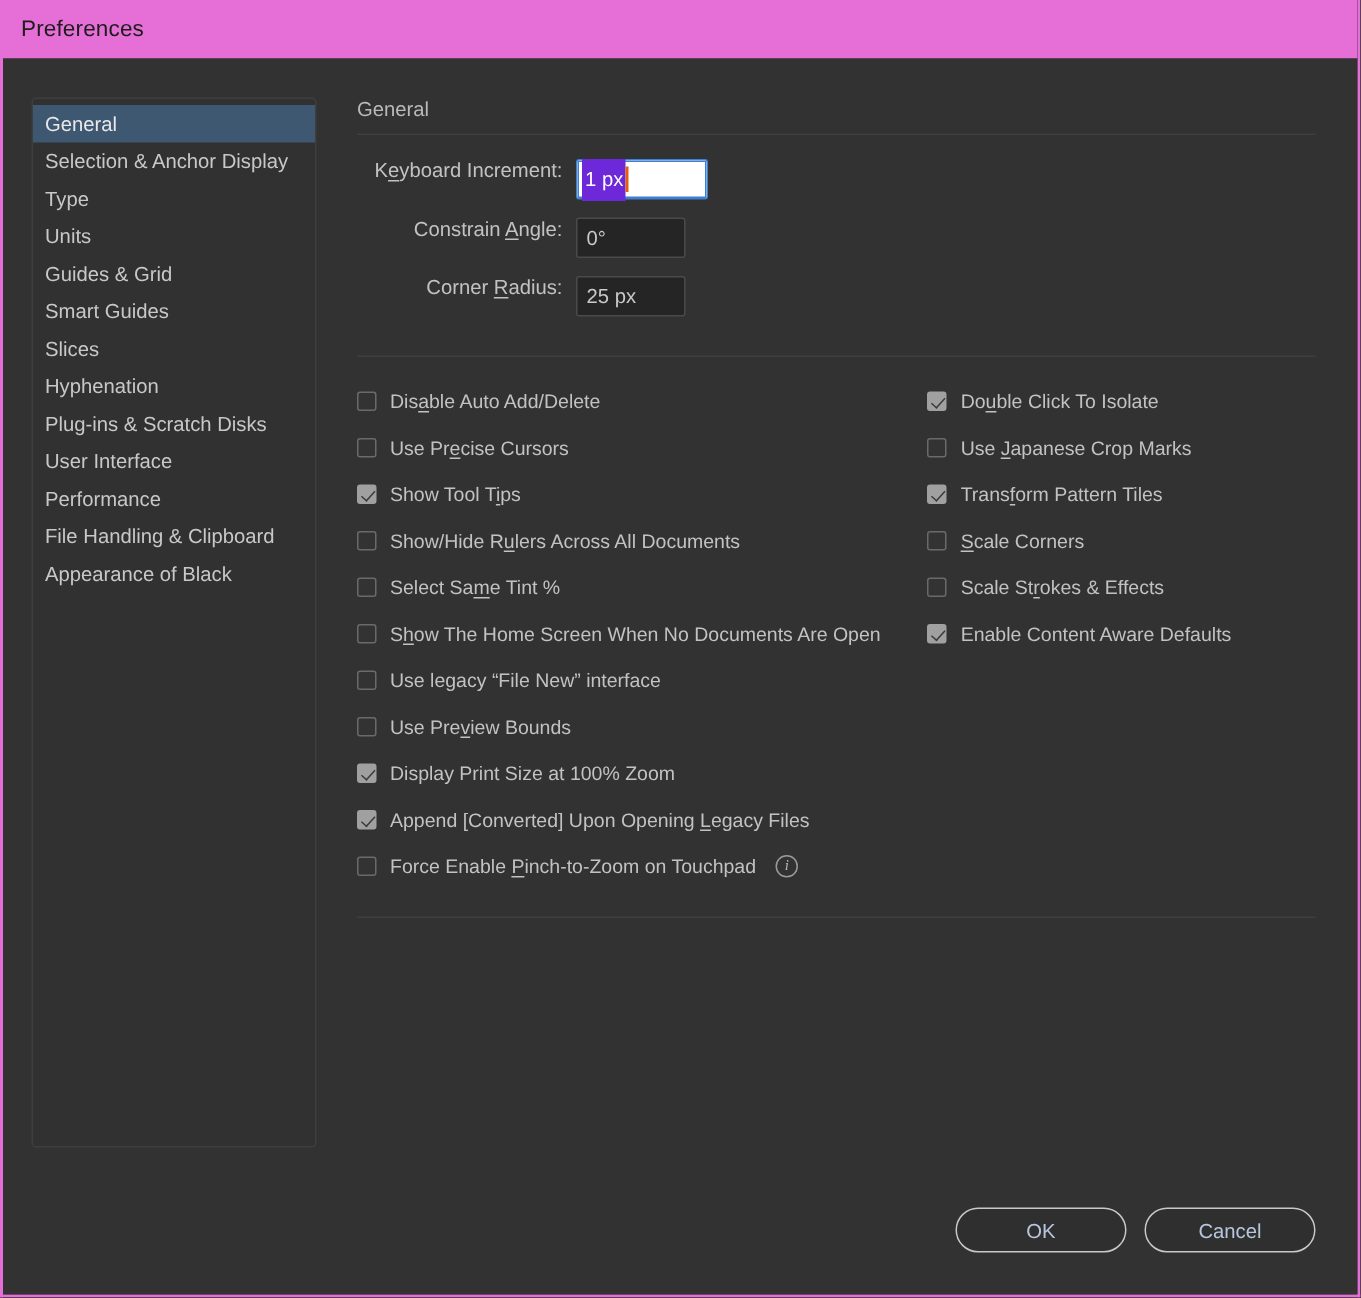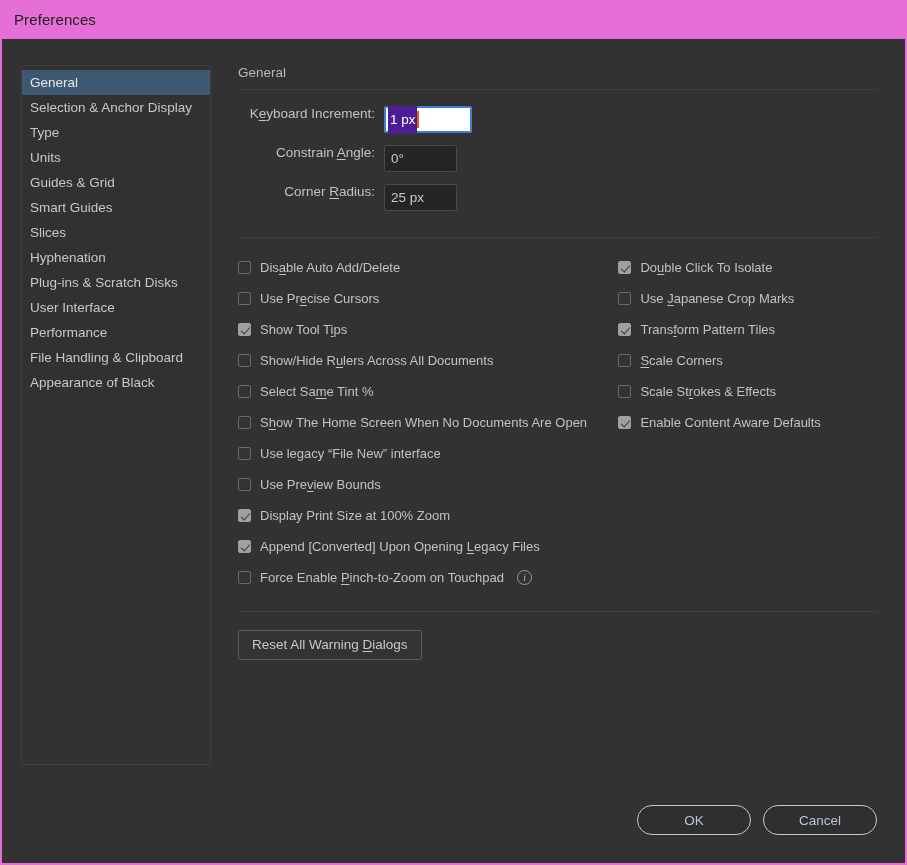--- a/index.html
+++ b/index.html
@@ -122,21 +122,21 @@
     border: 1px solid #3f7fd0;
     box-shadow: 0 0 0 1px #3f7fd0 inset;
     width: 88px;
     color: #111;
     position: relative;
     display: flex;
     align-items: center;
     padding: 0 3px;
   }
   .sel-text {
-    background: #4c1d95;
+    background: #6d28d9;
     color: #ffffff;
     font-size: 13.5px;
     padding: 1px 1px 2px 2px;
   }
   .caret {
     display: inline-block;
     width: 2px;
     height: 17px;
     background: #e06010;
     margin-left: 0px;
@@ -359,23 +359,20 @@
               <div class="cb-row">
                 <span class="box checked"></span>
                 <span class="cb-label">Enable Content Aware Defaults</span>
               </div>
             </div>
         </div>
       </div>
 
       <div class="hr" style="margin-top:18px;"></div>
 
-      <div class="reset-wrap">
-        <button class="btn-reset">Reset All Warning <span class="mn">D</span>ialogs</button>
-      </div>
 
     </div>
 
     <div id="footer">
       <div class="btn-pill">OK</div>
       <div class="btn-pill">Cancel</div>
     </div>
 
   </div>
 </div>

